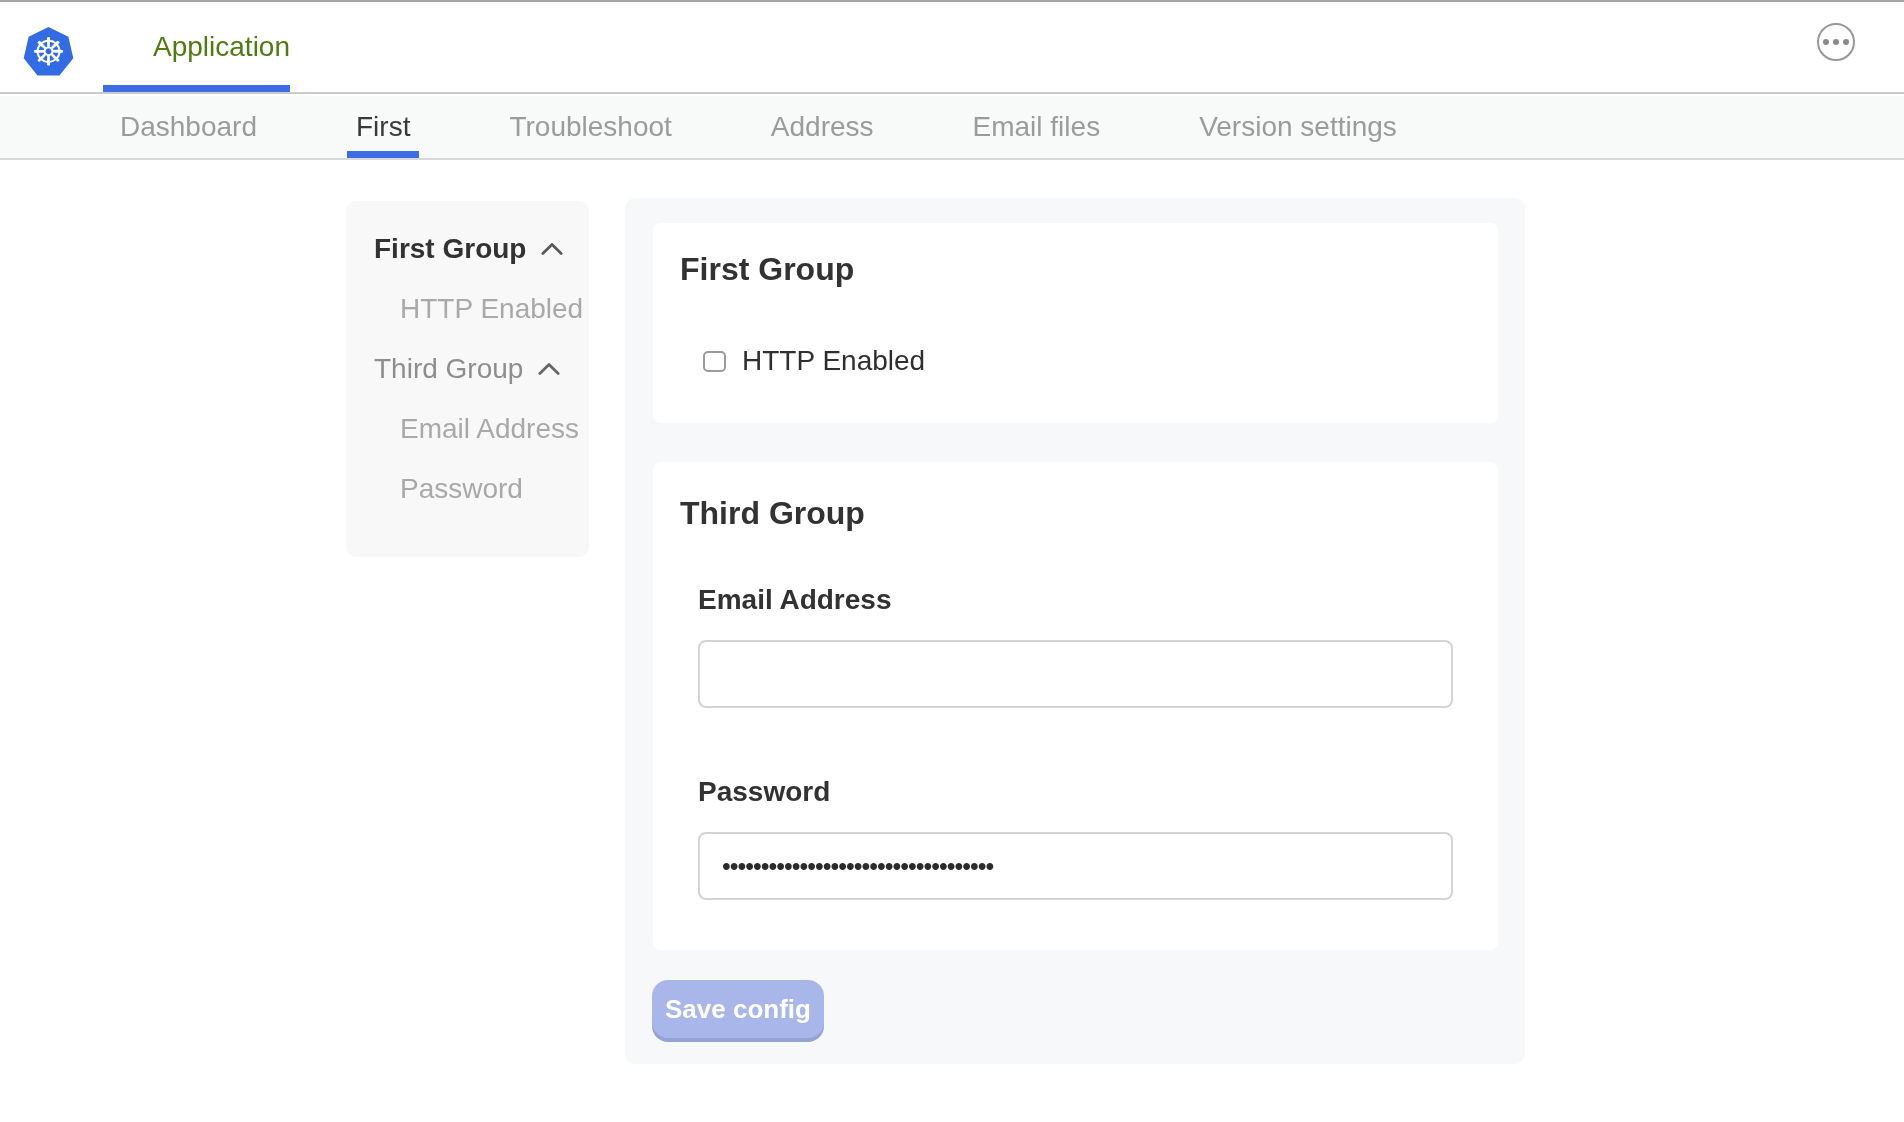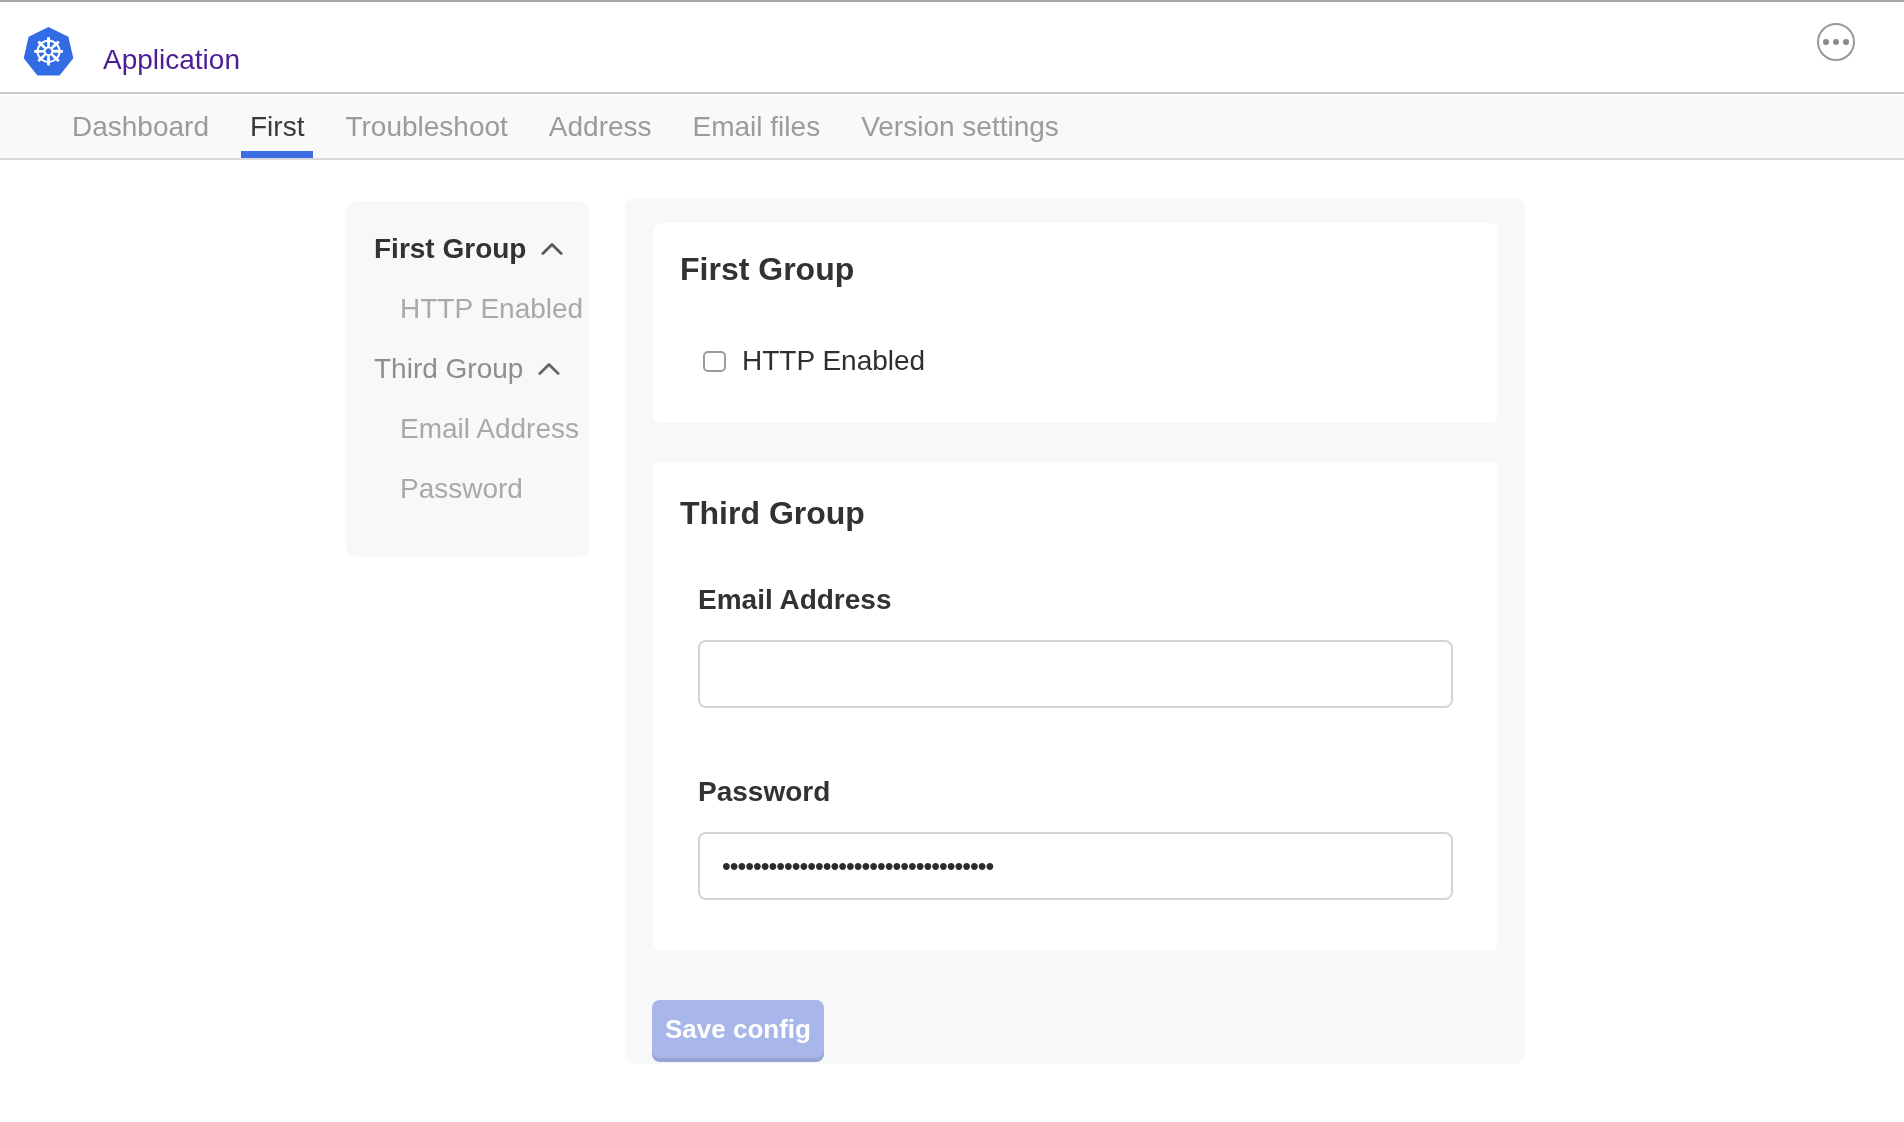--- a/index.html
+++ b/index.html
@@ -9,33 +9,33 @@
   
   .topline { position: absolute; left: 0; top: 0; width: 1904px; height: 2px; background: #a6a6a6; }
 
   
   .header { position: absolute; left: 0; top: 2px; width: 1904px; height: 92px;
     background: #ffffff; border-bottom: 2px solid #cbcbcb; }
   .logo { position: absolute; left: 22px; top: 23px; width: 53px; height: 53px; }
   .logo svg { position: absolute; inset: 0; }
   .logo .glyph { position: absolute; inset: 0; display: flex; align-items: center; justify-content: center;
     color: #ffffff; font-size: 38px; line-height: 1; }
-  .app-tab { position: absolute; left: 103px; top: 13px; height: 90px; width: 187px;
-    display: flex; align-items: center; justify-content: flex-start;
-    font-size: 28px; font-weight: 500; color: #4c1d95; cursor: pointer;
+  .app-tab { position: absolute; left: 103px; top: 0; height: 90px; width: 187px;
+    display: flex; align-items: center; justify-content: flex-end;
+    font-size: 28px; font-weight: 500; color: #4d7c0f; cursor: pointer;
     box-shadow: inset 0 -7px 0 var(--underline, #3d6de4); }
   .menu-btn { position: absolute; left: 1817px; top: 21px; width: 38px; height: 38px;
     border-radius: 50%; border: 2px solid #989898; background: #ffffff;
     display: flex; align-items: center; justify-content: center; gap: 4px; cursor: pointer; }
   .menu-btn .dot { width: 6px; height: 6px; border-radius: 50%; background: #8a8a8a; }
 
   
   .subnav { position: absolute; left: 0; top: 96px; width: 1904px; height: 64px;
     background: #f8f9f9; border-bottom: 2px solid #d9d9d9;
-    display: flex; align-items: stretch; padding-left: 72px; column-gap: 41px; }
+    display: flex; align-items: stretch; padding-left: 120px; column-gap: 99px; }
   .tab { display: flex; align-items: center; font-size: 28px; color: var(--tab_inactive, #9b9b9b);
     cursor: pointer; white-space: nowrap; }
   .tab.active { color: var(--tab_active, #3a3a3a); font-weight: 500;
     box-shadow: inset 0 -7px 0 var(--underline, #3d6de4); padding: 0 9px; margin: 0 -9px; }
 
   
   .sidebar { position: absolute; left: 346px; top: 201px; width: 243px; height: 356px;
     background: #f8f8f8; border-radius: 10px; padding-top: 18px; }
   .side-row { height: 60px; display: flex; align-items: center; font-size: 28px; cursor: pointer; }
   .side-row.group { padding-left: 28px; color: #8e8e8e; }
@@ -62,24 +62,24 @@
   .lbl-email { top: 122px; }
   .lbl-password { top: 314px; }
   .text-input { position: absolute; left: 45px; width: 755px; height: 68px;
     border: 2px solid #d4d4d4; border-radius: 8px; background: #ffffff;
     font-family: "Liberation Sans", sans-serif; font-size: 26px; color: #2b2b2b;
     padding: 0 22px; outline: none; }
   .in-email { top: 178px; }
   .in-password { top: 370px; font-size: 25px; letter-spacing: -1px; color: #2b2b2b; }
 
   .save-btn { position: absolute; left: 27px; top: 782px; width: 172px; height: 58px;
-    background: var(--save_button_bg, #a8b6e9); border: none; border-radius: 8px;
+    background: var(--save_button_bg, #a8b6e9); border: none; border-radius: 16px;
     box-shadow: 0 4px 0 var(--save_button_edge, #95a3d4);
     color: #ffffff; font-size: 26px; font-weight: 700;
-    font-family: "Liberation Sans", sans-serif; cursor: pointer; margin-top: 20px; }
+    font-family: "Liberation Sans", sans-serif; cursor: pointer; }
 </style>
 </head>
 <body>
 
 <div class="topline"></div>
 
 <header class="header">
   <div class="logo">
     <svg viewBox="0 0 100 100" width="53" height="53" aria-hidden="true">
       <polygon points="50,4 87.5,22.1 96.8,62.7 70.8,95.2 29.2,95.2 3.2,62.7 12.5,22.1" fill="#326ce5"></polygon>

